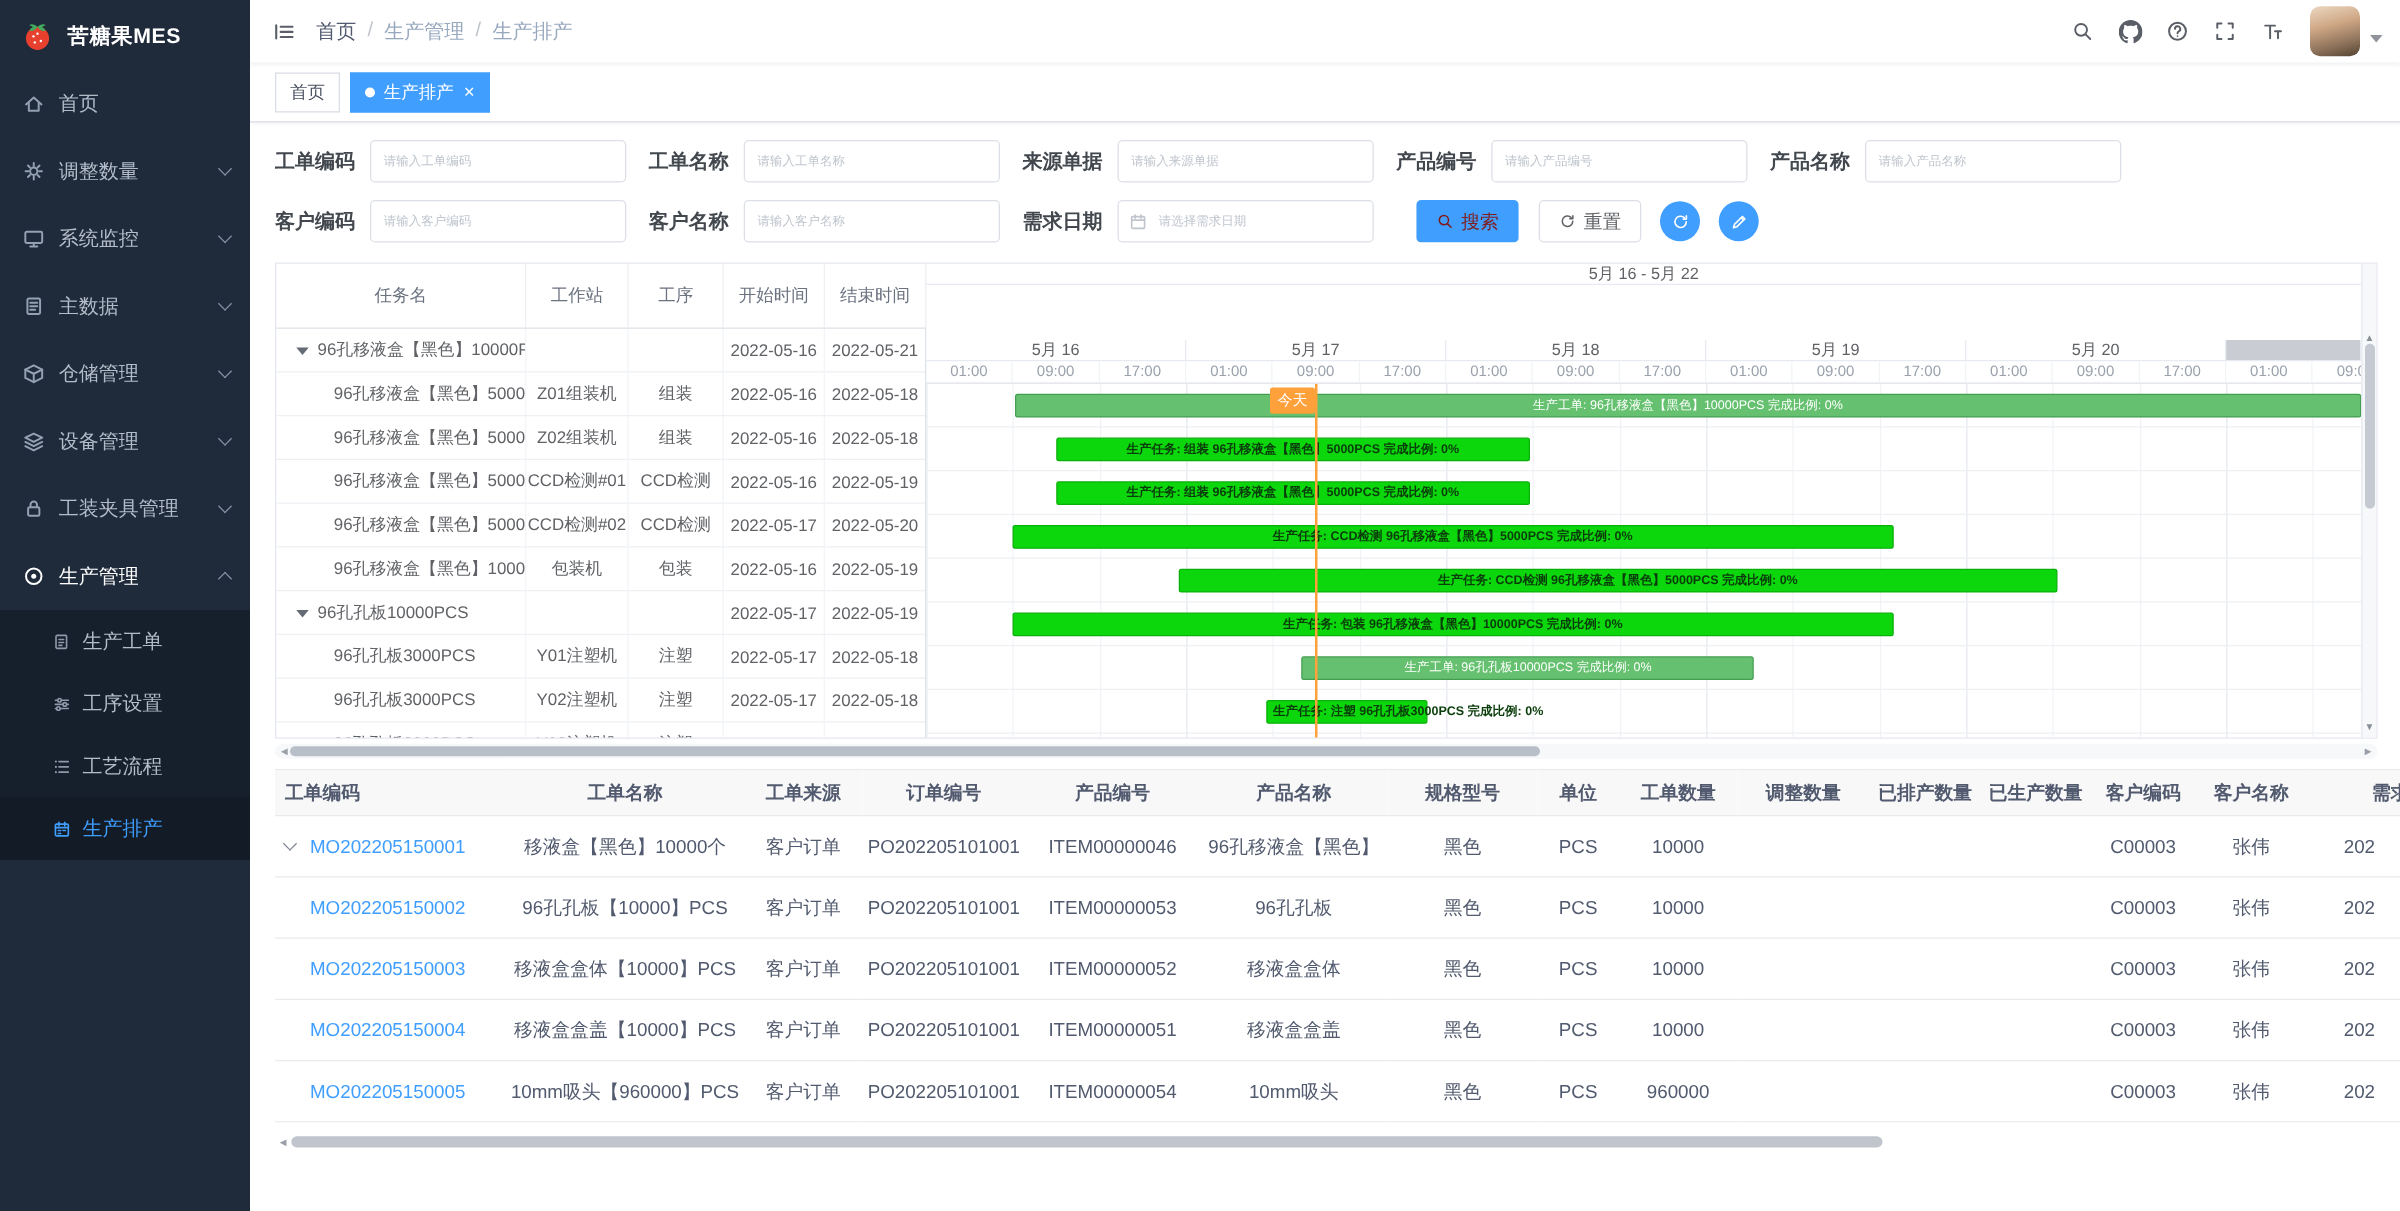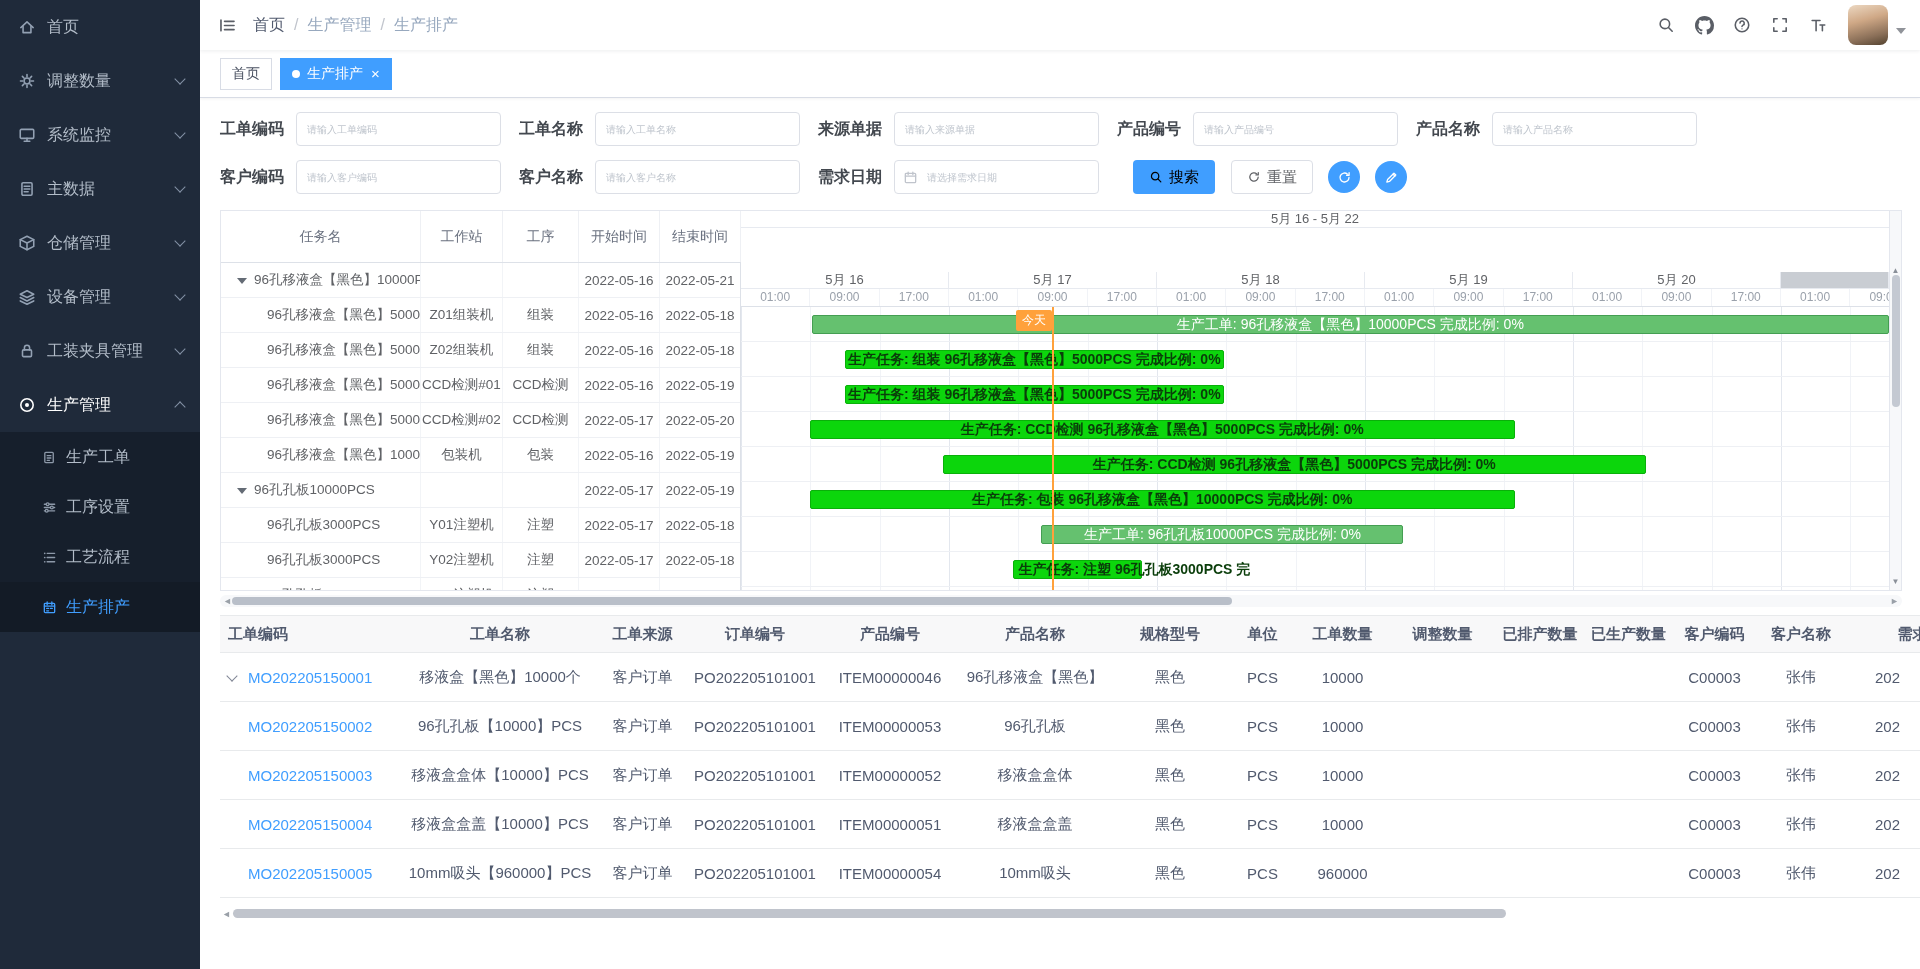--- a/index.html
+++ b/index.html
@@ -62,21 +62,21 @@
   .f-label{font-size:16px;font-weight:bold;color:#43484f;margin-right:12px;white-space:nowrap;}
   .f-input{width:205px;height:34px;border:1px solid #dcdfe6;border-radius:4px;background:#fff;
            padding:0 10px;font-size:10px;color:#606266;outline:none;}
   .f-input::placeholder{color:#bfc5cd;}
   .date-wrap{position:relative;}
   .date-wrap .f-input{padding-left:32px;}
   .cal-ico{position:absolute;left:9px;top:10px;color:#c0c4cc;}
   .btn{height:34px;border-radius:4px;display:inline-flex;align-items:center;gap:6px;
        font-size:15px;cursor:pointer;border:1px solid transparent;padding:0 15px;margin-left:16px;
        font-family:inherit;}
-  .btn-primary{background:var(--accent);color:#000000;}
+  .btn-primary{background:var(--accent);color:#7f1d1d;}
   .btn-plain{background:#fff;border-color:#dcdfe6;color:#606266;}
   .btn-circle{width:32px;height:32px;border-radius:50%;background:var(--accent);color:#fff;border:none;
               display:inline-flex;align-items:center;justify-content:center;margin-left:15px;cursor:pointer;}
 
   
   .gantt{margin-left:20px;width:1682px;height:381px;display:flex;border:1px solid #e4e7ee;background:#fff;}
   .g-left{width:520px;border-right:1px solid #dde1e8;flex:none;}
   .g-left-header{height:52px;display:flex;border-bottom:1px solid #dde1e8;}
   .g-lh-cell{display:flex;align-items:center;justify-content:center;font-size:14px;color:#6b7280;
              border-right:1px solid #eef0f4;height:100%;flex:none;}
@@ -95,21 +95,21 @@
   .g-day{width:208px;flex:none;text-align:center;font-size:13px;line-height:16px;color:#606266;
          border-right:1px solid #e7eaf0;}
   .g-day.shaded{background:#c9cdd3;}
   .g-hours{height:18px;display:flex;border-bottom:1px solid #dde1e8;}
   .g-hour{width:69.33px;flex:none;text-align:center;font-size:12px;line-height:17px;color:#9aa1ab;
           border-right:1px solid #f1f3f7;}
   .g-body{position:relative;height:327px;overflow:hidden;}
   .vline{position:absolute;top:0;bottom:0;width:1px;background:#f1f3f7;}
   .vline.day{background:#e3e7ee;}
   .g-hrow{position:absolute;left:0;width:1148px;height:35px;border-bottom:1px solid #eef0f4;}
-  .bar{position:absolute;height:19px;border-radius:2px;font-size:14px;line-height:17px;
+  .bar{position:absolute;height:19px;border-radius:2px;font-size:10px;line-height:17px;
        text-align:center;white-space:nowrap;overflow:hidden;cursor:pointer;z-index:2;}
   .bar.project{border:1px solid #449e52;color:#fff;}
   .bar.task{border:1px solid #0ab00a;color:#0a3d0a;font-weight:bold;}
   .bar.overflow{overflow:visible;}
   .bar.overflow .bt{position:absolute;left:4px;top:0;width:232px;overflow:hidden;text-align:left;display:block;}
   .today-line{position:absolute;top:0;bottom:0;width:2px;z-index:4;}
   .today-tag{position:absolute;top:3px;transform:translateX(-50%);color:#fff;font-size:12px;
              padding:2px 6px;border-radius:2px;z-index:5;}
   .g-vscroll{width:12px;background:#f7f8fa;border-left:1px solid #e4e7ee;position:relative;flex:none;}
   .g-vthumb{position:absolute;left:2px;top:64px;width:8px;height:132px;background:#c4c9d2;border-radius:4px;}
@@ -131,20 +131,34 @@
   .row-chev{display:inline-block;width:8px;height:8px;border-right:1.6px solid #808695;
             border-bottom:1.6px solid #808695;transform:rotate(45deg);margin-bottom:3px;cursor:pointer;}
   .link{color:var(--accent);cursor:pointer;}
   .t-hscroll{margin:10px 0 0 20px;width:1700px;height:11px;position:relative;}
   .t-hthumb{position:absolute;left:13px;top:1px;width:1273px;height:9px;background:#c0c4cc;border-radius:5px;cursor:pointer;}
 </style>
 </head>
 <body>
 
 <aside class="sidebar">
+  <div class="logo">
+    <span class="ico">
+      <svg width="28" height="28" viewBox="0 0 26 26">
+        <circle cx="13" cy="15.5" r="8.6" fill="#e8402f"></circle>
+        <path d="M13 7c-2-2.4-5-2.4-6.2-1.3 2 .4 3 1.6 3 1.6S8 7.6 7 9.6c2.2 1 4 0 6-2.6z" fill="#43a95c"></path>
+        <path d="M13 7c2-2.4 5-2.4 6.2-1.3-2 .4-3 1.6-3 1.6s1.8.3 2.8 2.3c-2.2 1-4 0-6-2.6z" fill="#43a95c"></path>
+        <circle cx="10" cy="14" r=".9" fill="#fff"></circle>
+          <circle cx="15.5" cy="17.5" r=".9" fill="#fff"></circle>
+        <circle cx="13" cy="12" r=".9" fill="#fff"></circle>
+          <circle cx="11" cy="18.5" r=".9" fill="#fff"></circle>
+      </svg>
+    </span>
+    <span class="logo-title">苦糖果MES</span>
+  </div>
   <nav class="menu" id="menu">
       <div class="menu-item">
         <span class="ico">
           <svg width="18" height="18" viewBox="0 0 16 16" fill="none" stroke="currentColor" stroke-width="1.4" stroke-linecap="round" stroke-linejoin="round">
             <path d="M2.5 8.5 8 3.5l5.5 5"></path>
             <path d="M4.5 7.5V13h7V7.5"></path>
           </svg>
         </span>
         <span class="mi-label">首页</span>
       </div>

